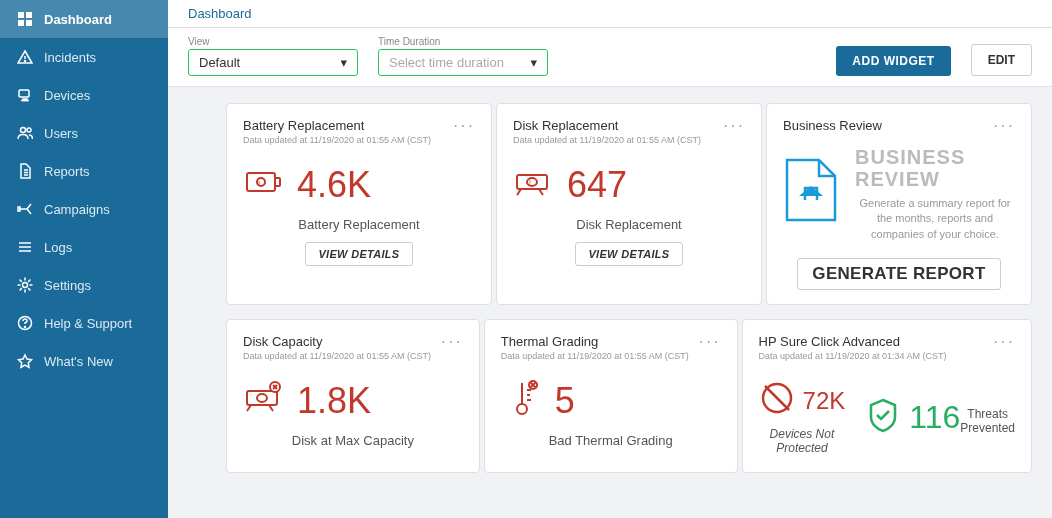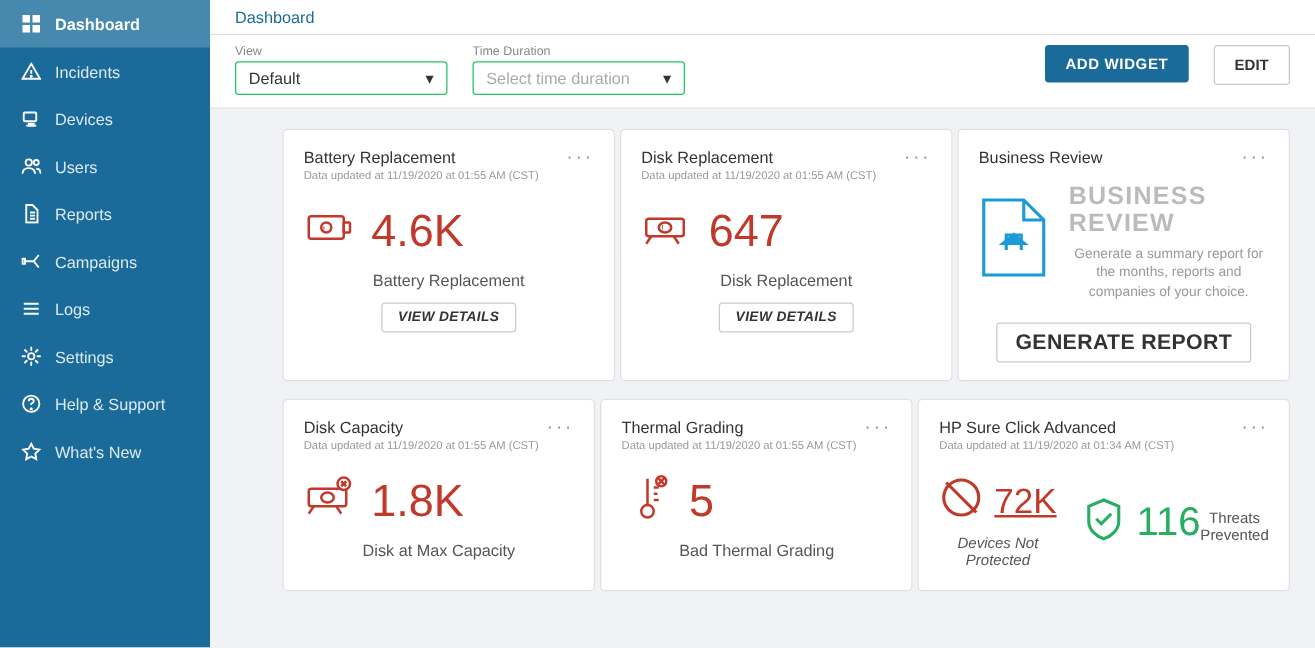--- a/index.html
+++ b/index.html
@@ -48,21 +48,21 @@
       color: #1a6b9a;
       font-size: 13px;
     }
 
     
     .toolbar {
       background: white;
       padding: 8px 20px 10px;
       border-bottom: 1px solid #e0e0e0;
       display: flex;
-      align-items: flex-start;
+      align-items: flex-end;
       gap: 20px;
     }
     .toolbar-group { display: flex; flex-direction: column; gap: 2px; }
     .toolbar-label { font-size: 10px; color: #888; }
     .toolbar-select {
       display: flex;
       align-items: center;
       gap: 6px;
       border: 1px solid #22c55e;
       border-radius: 3px;
@@ -470,21 +470,21 @@
         </div>
         <div style="display:flex; gap:20px; align-items:center; margin-top:12px; flex:1;">
           <div style="display:flex;flex-direction:column;align-items:center;flex:1;">
             <div style="display:flex;align-items:center;gap:8px;">
               <span style="color:#c0392b;font-size:32px;line-height:1;">
                 <svg width="36" height="36" viewBox="0 0 36 36" fill="none" stroke="#c0392b" stroke-width="2.5">
                   <circle cx="18" cy="18" r="14"></circle>
                   <line x1="6" y1="6" x2="30" y2="30"></line>
                 </svg>
               </span>
-              <span style="color:#c0392b;font-size:28px;font-weight:300;text-decoration:underline;">72K</span>
+              <span style="color:#c0392b;font-size:24px;font-weight:300;">72K</span>
             </div>
             <div style="font-size:12px;color:#555;text-align:center;margin-top:6px;font-style:italic;">Devices Not Protected</div>
           </div>
           <div style="display:flex;align-items:center;flex:1;">
             <div style="display:flex;align-items:center;gap:8px;">
               <span style="color:#27ae60;font-size:32px;line-height:1;">
                 <svg width="36" height="36" viewBox="0 0 36 36" fill="none" stroke="#27ae60" stroke-width="2.5">
                   <path d="M18 3 L30 8 L30 20 C30 27 24 32 18 34 C12 32 6 27 6 20 L6 8 Z"></path>
                   <polyline points="12,18 16,22 24,14"></polyline>
                 </svg>

